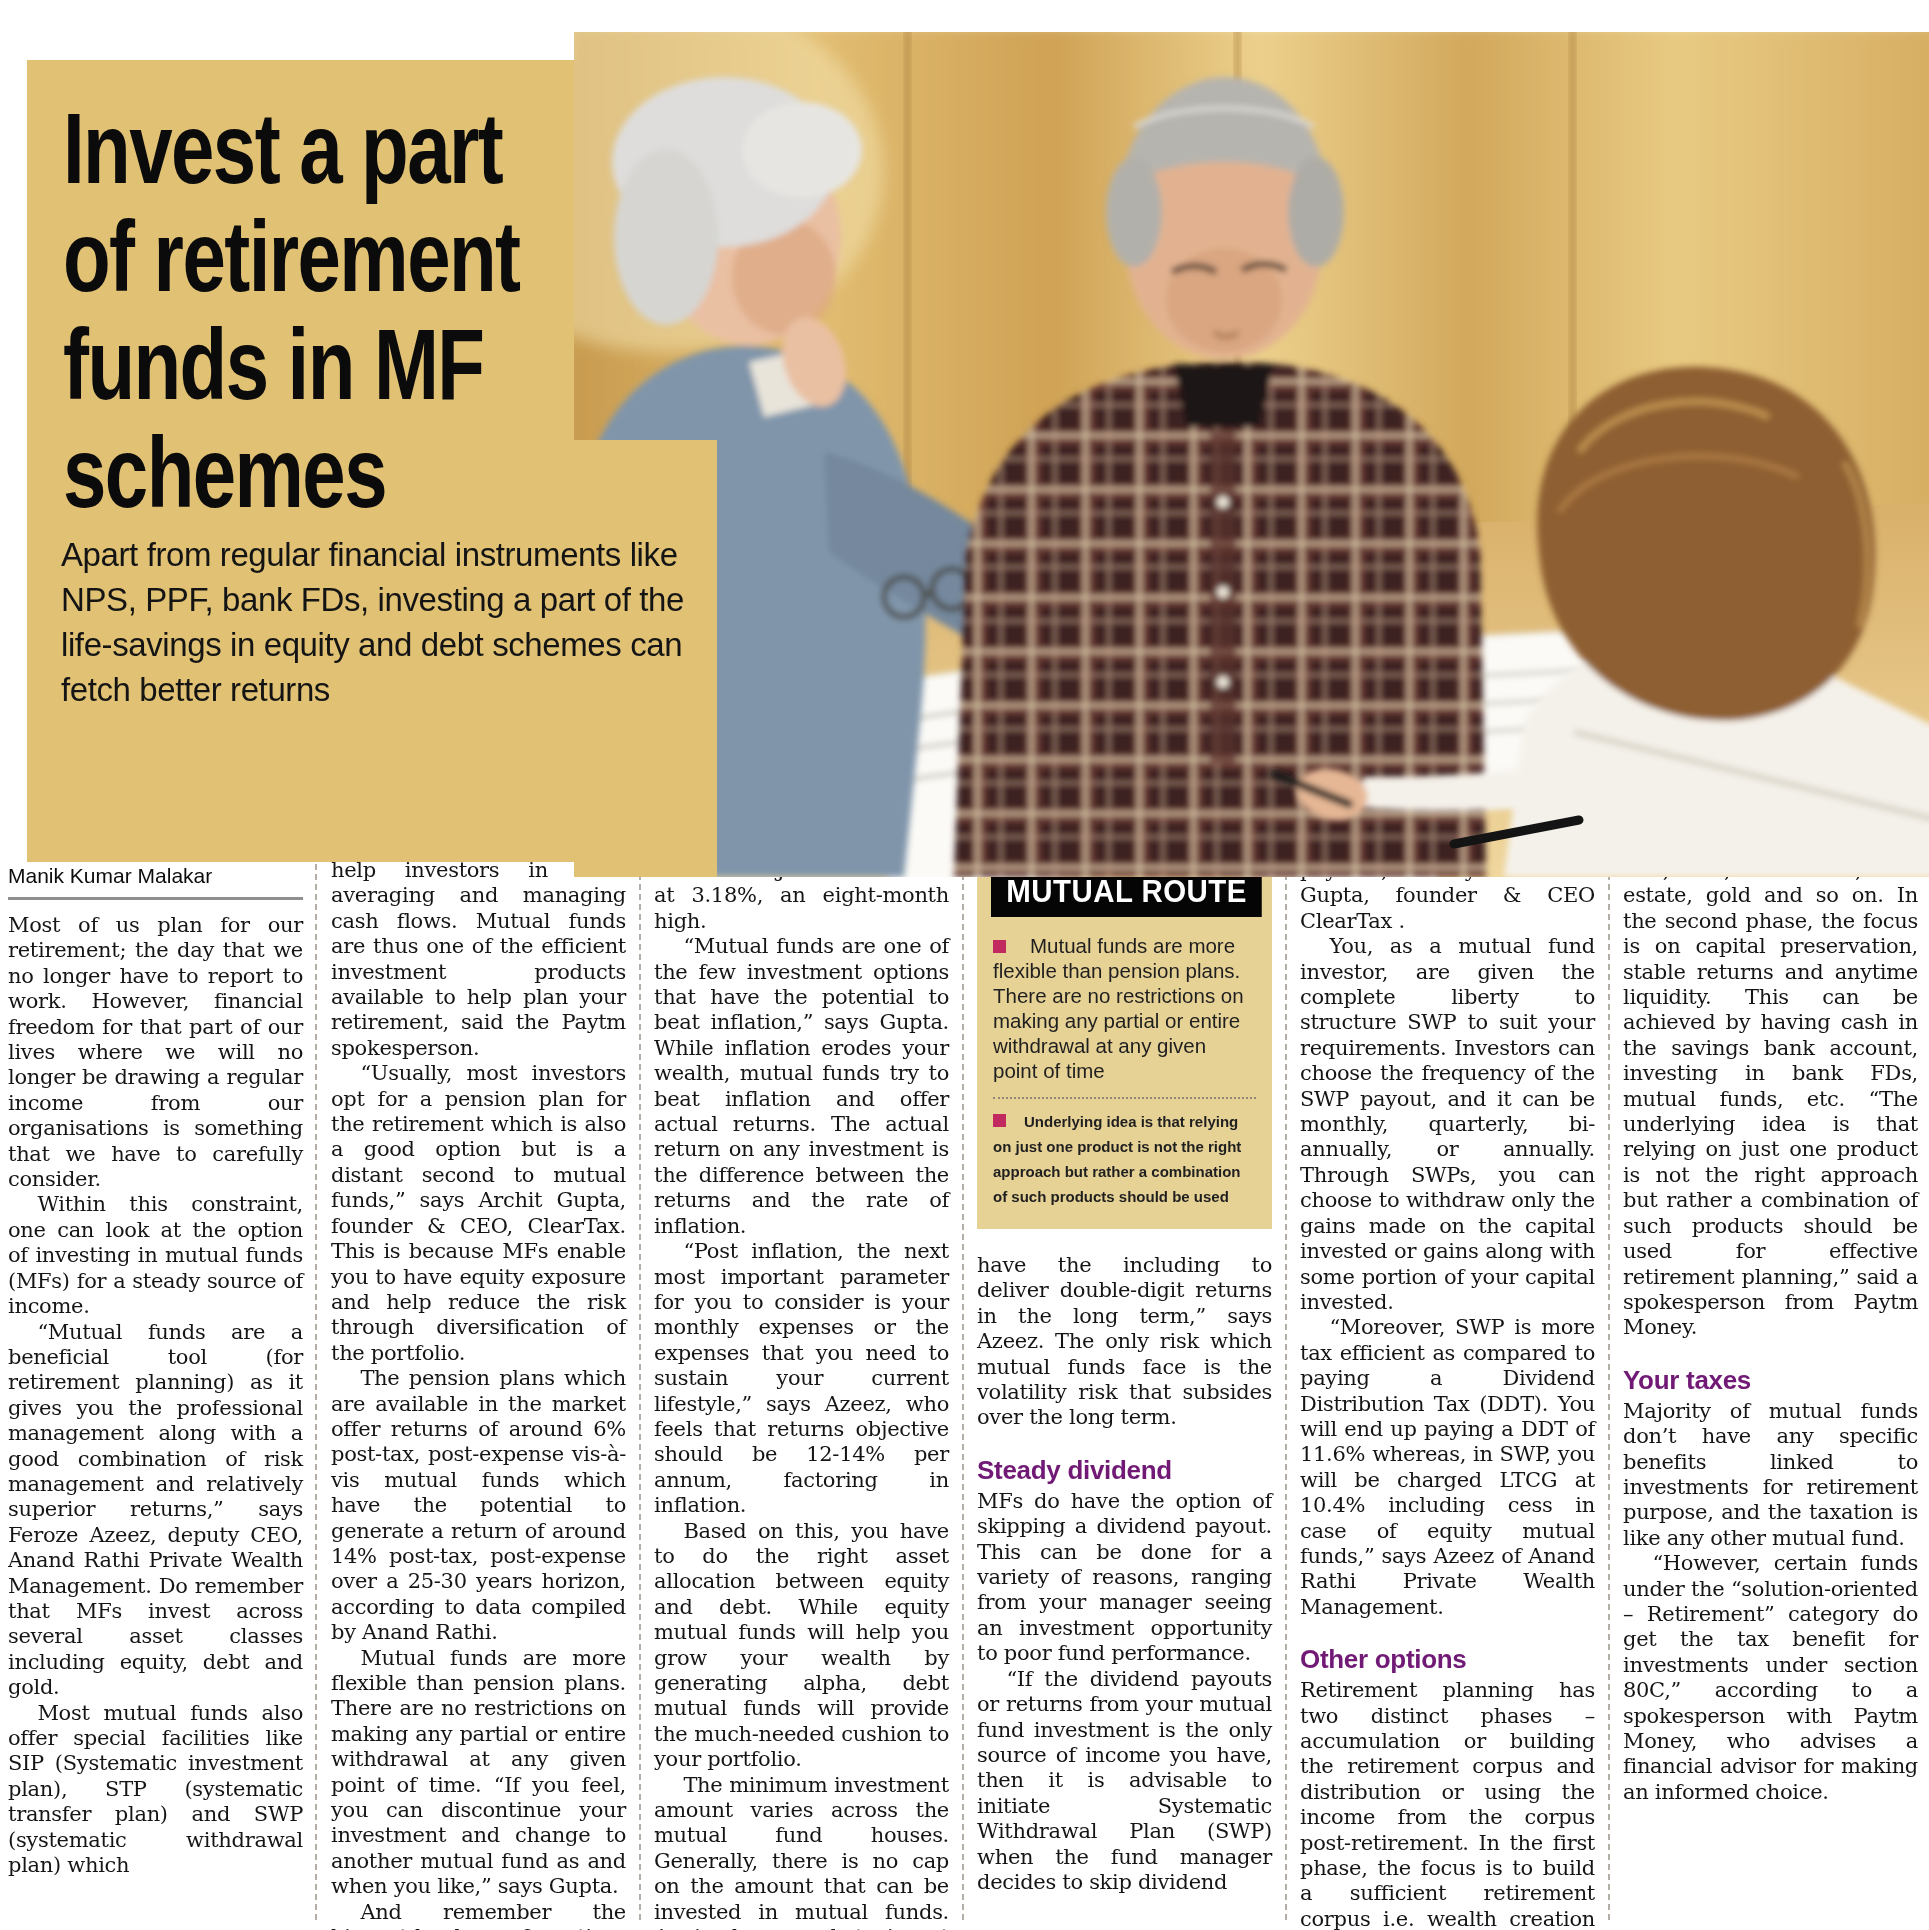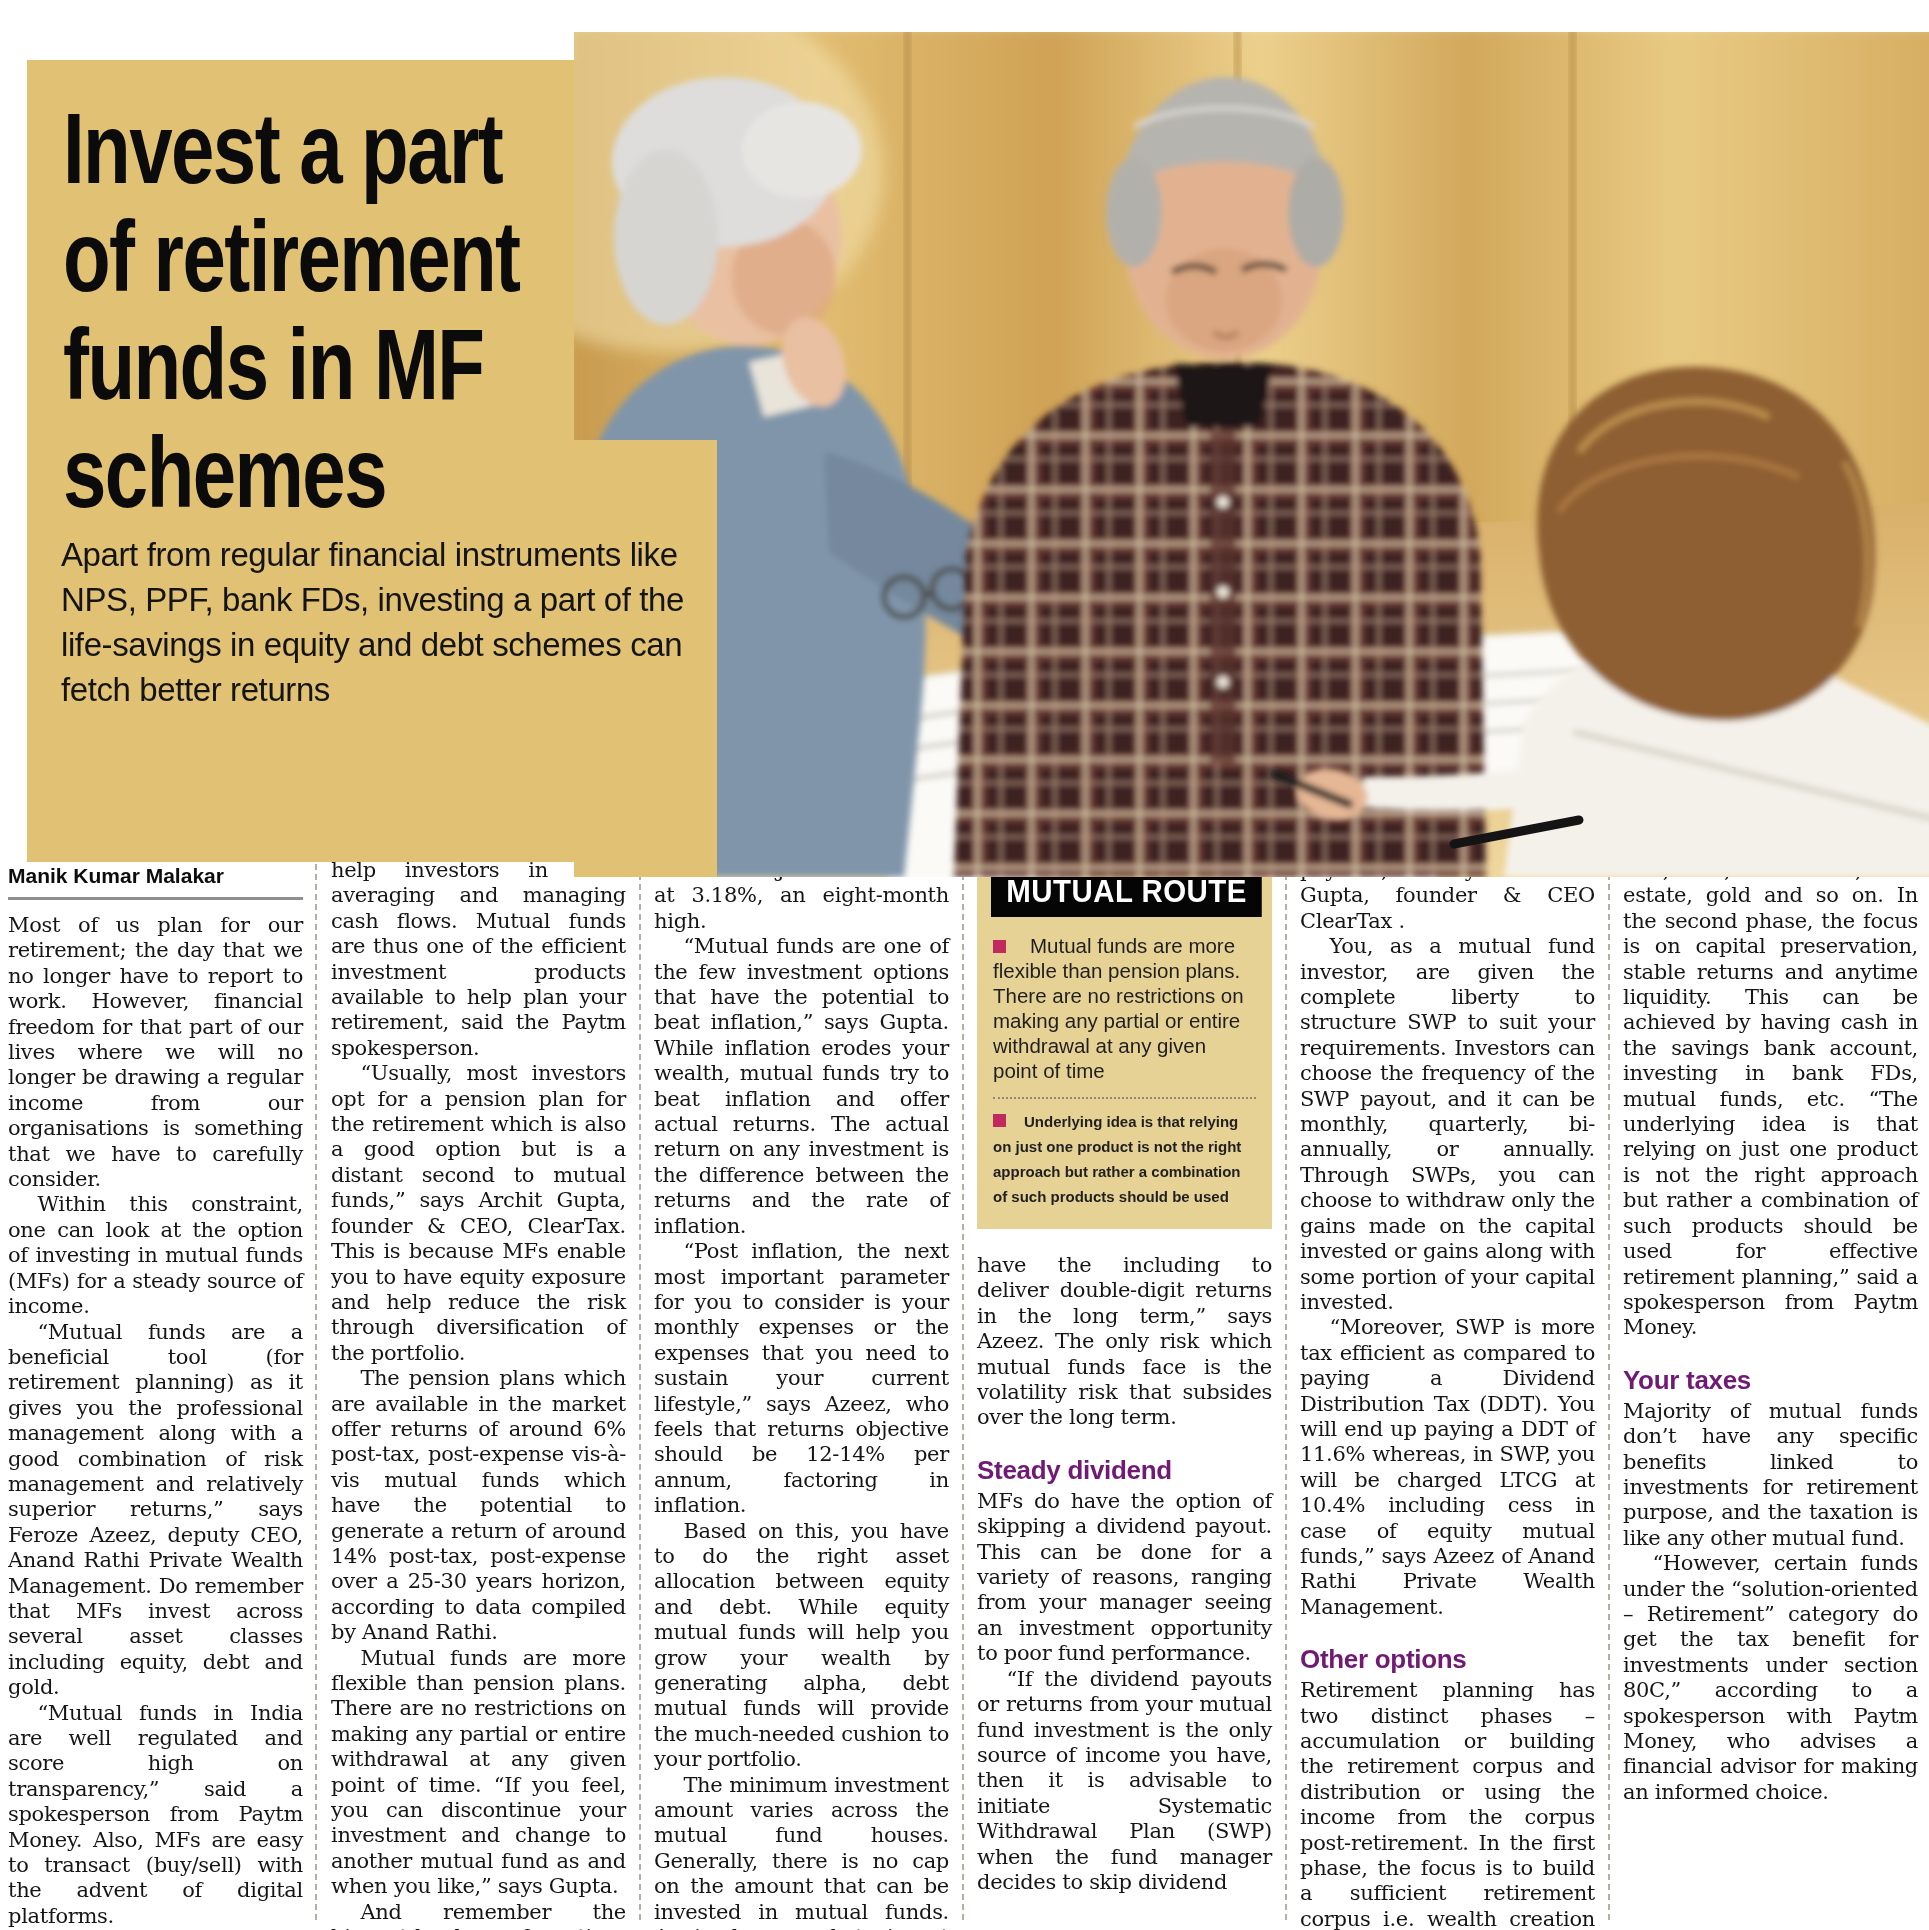--- a/index.html
+++ b/index.html
@@ -21,21 +21,21 @@
               letter-spacing:-.4px;color:#141414;}
 
   
   .body-grid{position:absolute;left:8px;top:858px;width:1913px;bottom:0;overflow:hidden;
              display:flex;gap:28px;}
   .col{flex:0 0 295px;width:295px;}
   .para{margin:0;font-size:21px;line-height:25.4px;text-align:justify;letter-spacing:-.3px;}
   .para.indent{text-indent:1.4em;}
   .subhead{margin:24px 0 4px;font-family:"Liberation Sans",sans-serif;font-weight:bold;
            font-size:26px;line-height:30px;letter-spacing:-.3px;color:#701a75;}
-  .byline{font-family:"Liberation Sans",sans-serif;font-weight:bold;font-size:21px;
+  .byline{font-family:"Liberation Sans",sans-serif;font-weight:normal;font-size:21px;
           line-height:24px;color:#0d0d0d;padding-top:6px;}
   .byline-rule{height:3px;background:#8f8f8f;border:0;margin:9px 0 13px;}
   .gutter-rule{position:absolute;top:6px;bottom:10px;width:0;
                border-left:2px dashed #b3afa6;}
 
   
   .info-box{background:var(--box-tan,#e7d296);margin-bottom:24px;}
   .info-box-header{display:inline-block;background:#050505;color:#fff;
                    font-family:"Liberation Sans",sans-serif;font-weight:bold;
                    font-size:31px;line-height:34px;letter-spacing:.5px;
@@ -181,21 +181,20 @@
   </section>
 
   <section class="body-grid">
     <div class="col">
       <div class="byline">Manik Kumar Malakar</div>
       <hr class="byline-rule">
       <div class="col-flow">
           <p class="para">Most of us plan for our retirement; the day that we no longer have to report to work. However, financial freedom for that part of our lives where we will no longer be drawing a regular income from our organisations is something that we have to carefully consider.</p>
           <p class="para indent">Within this constraint, one can look at the option of investing in mutual funds (MFs) for a steady source of income.</p>
           <p class="para indent">“Mutual funds are a beneficial tool (for retirement planning) as it gives you the professional management along with a good combination of risk management and relatively superior returns,” says Feroze Azeez, deputy CEO, Anand Rathi Private Wealth Management. Do remember that MFs invest across several asset classes including equity, debt and gold.</p>
-          <p class="para indent">“Mutual funds in India are well regulated and score high on transparency,” said a spokesperson from Paytm Money. Also, MFs are easy to transact (buy/sell) with the advent of digital platforms.</p>
           <p class="para indent">Most mutual funds also offer special facilities like SIP (Systematic investment plan), STP (systematic transfer plan) and SWP (systematic withdrawal plan) which</p>
         </div>
     </div>
     <div class="col">
       <div class="col-flow">
           <p class="para">help investors in cost-averaging and managing cash flows. Mutual funds are thus one of the efficient investment products available to help plan your retirement, said the Paytm spokesperson.</p>
           <p class="para indent">“Usually, most investors opt for a pension plan for the retirement which is also a good option but is a distant second to mutual funds,” says Archit Gupta, founder &amp; CEO, ClearTax. This is because MFs enable you to have equity exposure and help reduce the risk through diversification of the portfolio.</p>
           <p class="para indent">The pension plans which are available in the market offer returns of around 6% post-tax, post-expense vis-à-vis mutual funds which have the potential to generate a return of around 14% post-tax, post-expense over a 25-30 years horizon, according to data compiled by Anand Rathi.</p>
           <p class="para indent">Mutual funds are more flexible than pension plans. There are no restrictions on making any partial or entire withdrawal at any given point of time. “If you feel, you can discontinue your investment and change to another mutual fund as and when you like,” says Gupta.</p>
           <p class="para indent">And remember the biggest bugbear of a retiree – inflation or the erosion of the value of your money. Retail</p>

